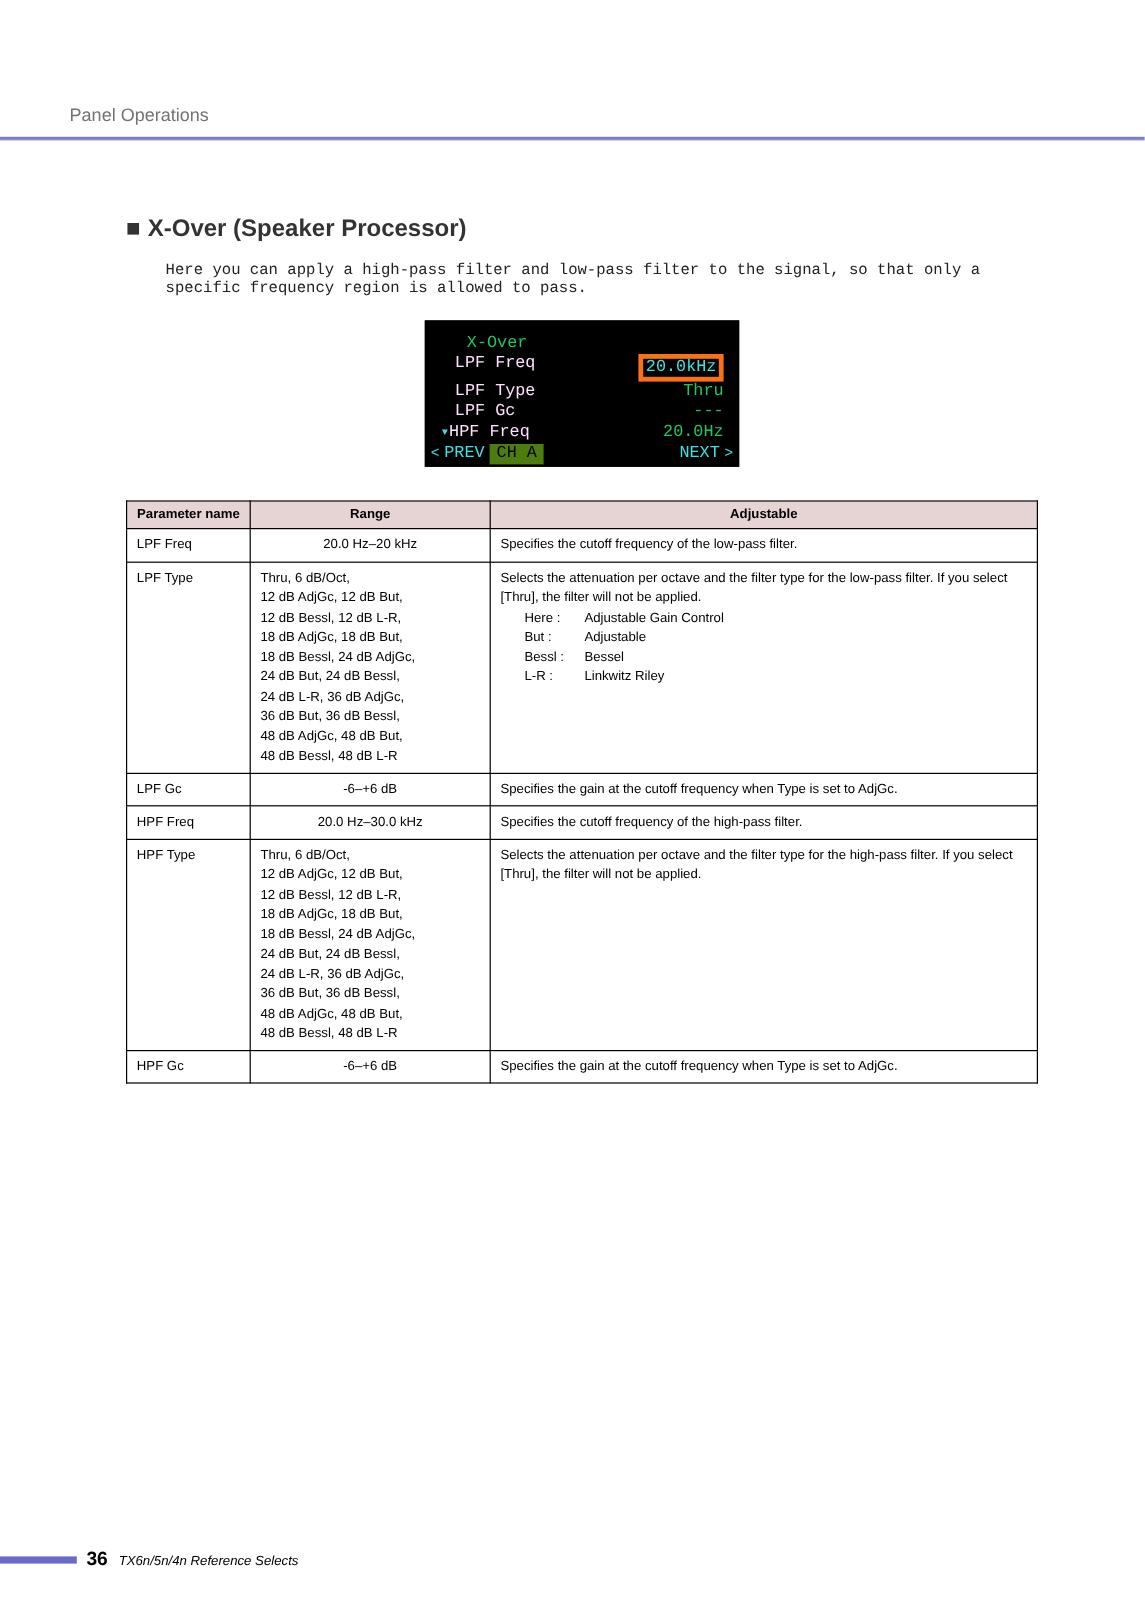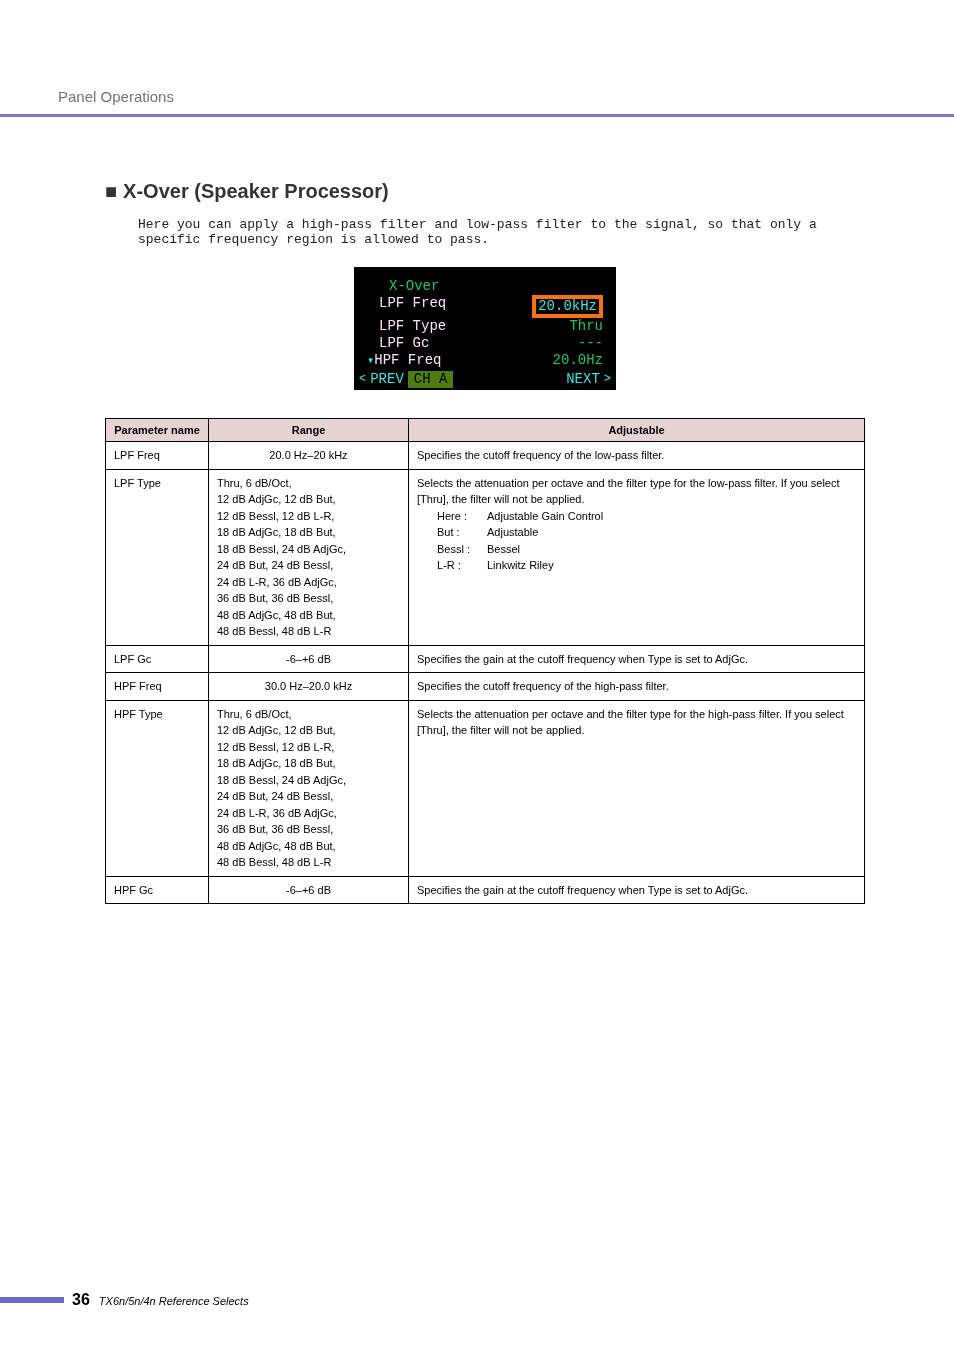--- a/index.html
+++ b/index.html
@@ -245,21 +245,21 @@
         </tr>
         <tr>
           <td>LPF Gc</td>
           <td class="range">-6–+6 dB</td>
           <td>
             <div>Specifies the gain at the cutoff frequency when Type is set to AdjGc.</div>
           </td>
         </tr>
         <tr>
           <td>HPF Freq</td>
-          <td class="range">30.0 Hz–20.0 kHz</td>
+          <td class="range">20.0 Hz–30.0 kHz</td>
           <td>
             <div>Specifies the cutoff frequency of the high-pass filter.</div>
           </td>
         </tr>
         <tr>
           <td>HPF Type</td>
           <td style="text-align: left;">Thru, 6 dB/Oct,<br>12 dB AdjGc, 12 dB But,<br>12 dB Bessl, 12 dB L-R,<br>18 dB AdjGc, 18 dB But,<br>18 dB Bessl, 24 dB AdjGc,<br>24 dB But, 24 dB Bessl,<br>24 dB L-R, 36 dB AdjGc,<br>36 dB But, 36 dB Bessl,<br>48 dB AdjGc, 48 dB But,<br>48 dB Bessl, 48 dB L-R</td>
           <td>
             <div>Selects the attenuation per octave and the filter type for the high-pass filter. If you select [Thru], the filter will not be applied.</div>
           </td>

